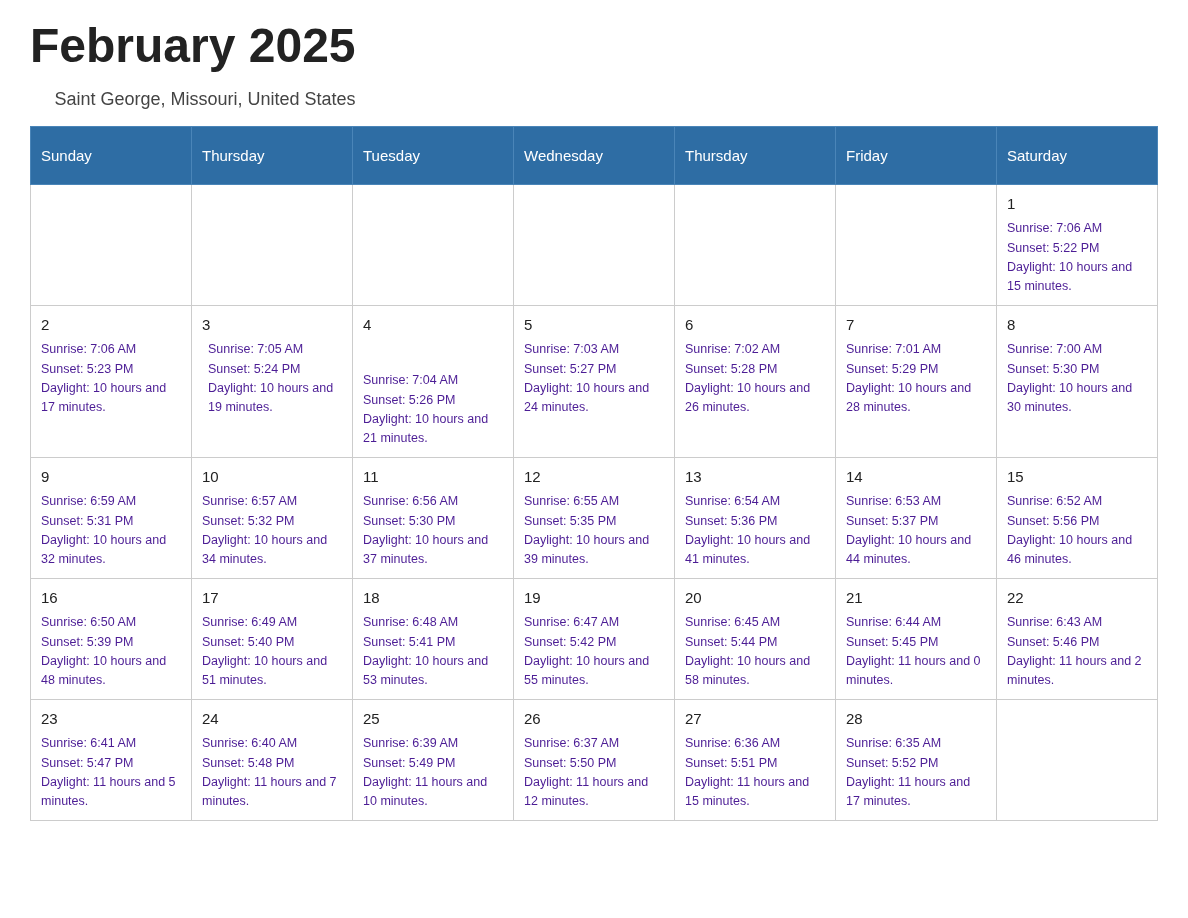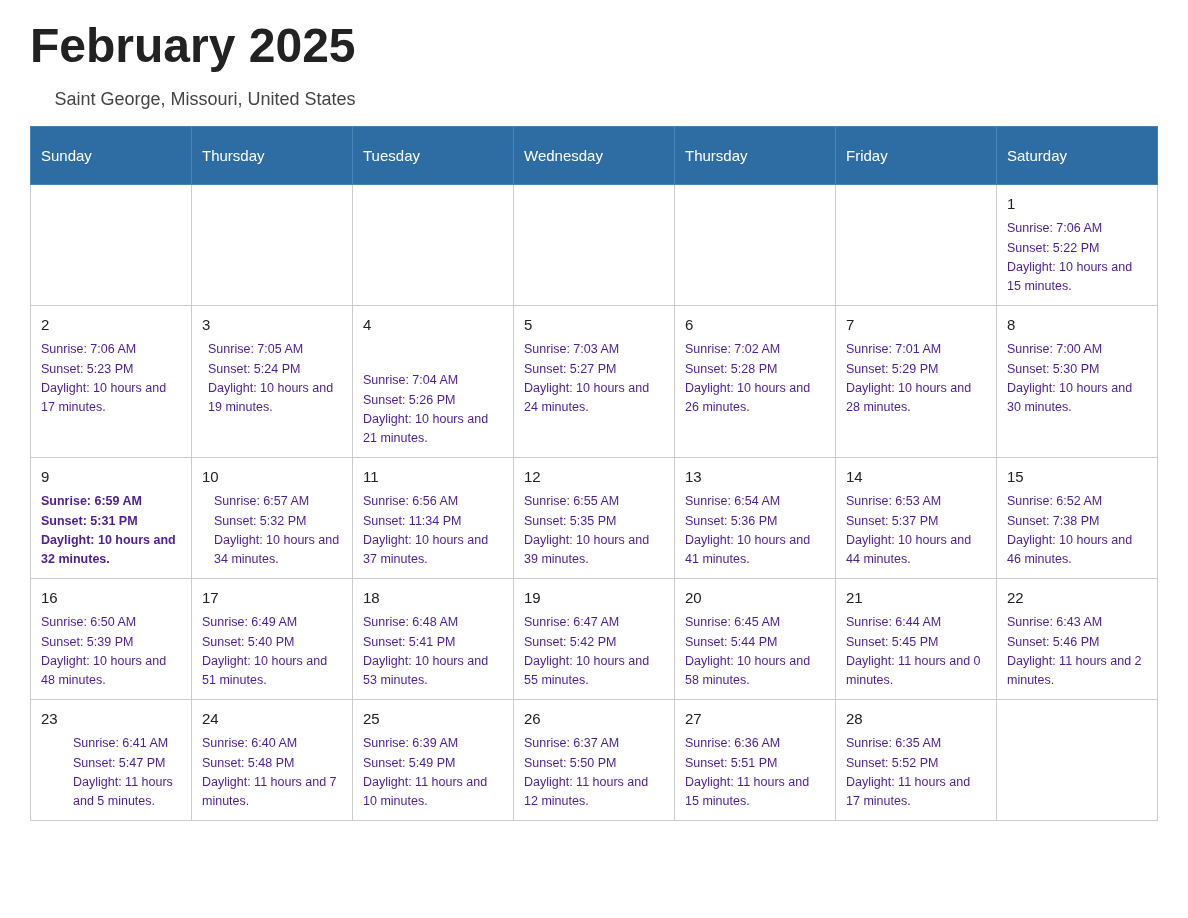--- a/index.html
+++ b/index.html
@@ -176,34 +176,34 @@
         <td>
           <span class="day-num">8</span>
           <div class="day-info" style="white-space: pre-line;">Sunrise: 7:00 AM
 Sunset: 5:30 PM
 Daylight: 10 hours and 30 minutes.</div>
         </td>
       </tr>
       <tr>
         <td>
           <span class="day-num">9</span>
-          <div class="day-info" style="white-space: pre-line; font-weight: bold;">Sunrise: 6:59 AM
+          <div class="day-info" style="white-space: pre-line;">Sunrise: 6:59 AM
 Sunset: 5:31 PM
 Daylight: 10 hours and 32 minutes.</div>
         </td>
         <td>
           <span class="day-num">10</span>
-          <div class="day-info" style="white-space: pre-line; margin-left: 12px;">Sunrise: 6:57 AM
+          <div class="day-info" style="white-space: pre-line;">Sunrise: 6:57 AM
 Sunset: 5:32 PM
 Daylight: 10 hours and 34 minutes.</div>
         </td>
         <td>
           <span class="day-num">11</span>
           <div class="day-info" style="white-space: pre-line;">Sunrise: 6:56 AM
-Sunset: 11:34 PM
+Sunset: 5:30 PM
 Daylight: 10 hours and 37 minutes.</div>
         </td>
         <td>
           <span class="day-num">12</span>
           <div class="day-info" style="white-space: pre-line;">Sunrise: 6:55 AM
 Sunset: 5:35 PM
 Daylight: 10 hours and 39 minutes.</div>
         </td>
         <td>
           <span class="day-num">13</span>
@@ -213,21 +213,21 @@
         </td>
         <td>
           <span class="day-num">14</span>
           <div class="day-info" style="white-space: pre-line;">Sunrise: 6:53 AM
 Sunset: 5:37 PM
 Daylight: 10 hours and 44 minutes.</div>
         </td>
         <td>
           <span class="day-num">15</span>
           <div class="day-info" style="white-space: pre-line;">Sunrise: 6:52 AM
-Sunset: 7:38 PM
+Sunset: 5:56 PM
 Daylight: 10 hours and 46 minutes.</div>
         </td>
       </tr>
       <tr>
         <td>
           <span class="day-num">16</span>
           <div class="day-info" style="white-space: pre-line;">Sunrise: 6:50 AM
 Sunset: 5:39 PM
 Daylight: 10 hours and 48 minutes.</div>
         </td>
@@ -264,21 +264,21 @@
         <td>
           <span class="day-num">22</span>
           <div class="day-info" style="white-space: pre-line;">Sunrise: 6:43 AM
 Sunset: 5:46 PM
 Daylight: 11 hours and 2 minutes.</div>
         </td>
       </tr>
       <tr>
         <td>
           <span class="day-num">23</span>
-          <div class="day-info" style="white-space: pre-line; margin-left: 32px;">Sunrise: 6:41 AM
+          <div class="day-info" style="white-space: pre-line;">Sunrise: 6:41 AM
 Sunset: 5:47 PM
 Daylight: 11 hours and 5 minutes.</div>
         </td>
         <td>
           <span class="day-num">24</span>
           <div class="day-info" style="white-space: pre-line;">Sunrise: 6:40 AM
 Sunset: 5:48 PM
 Daylight: 11 hours and 7 minutes.</div>
         </td>
         <td>

